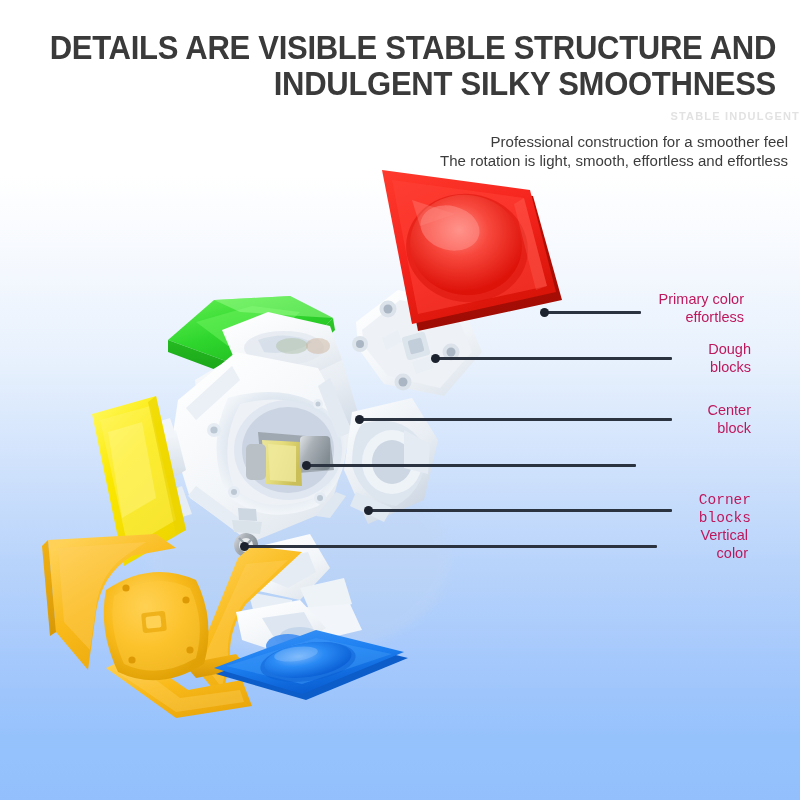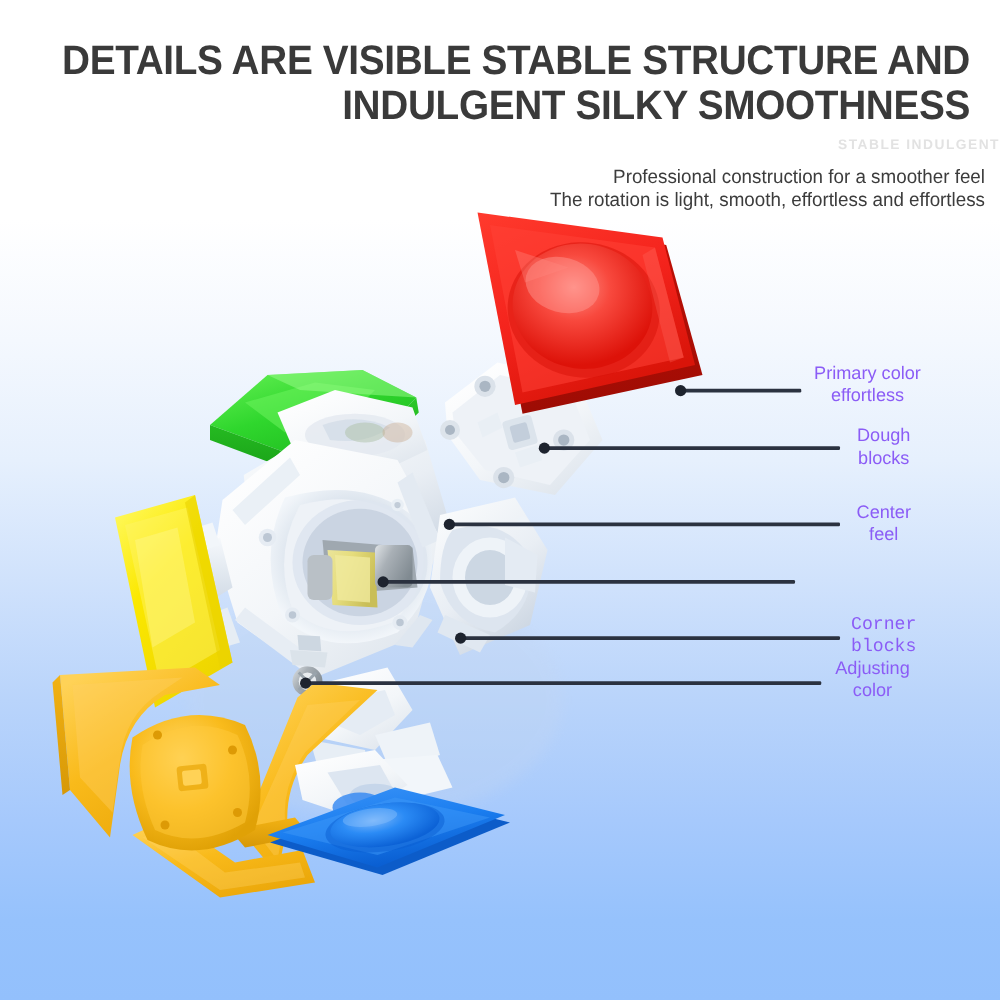--- a/index.html
+++ b/index.html
@@ -38,22 +38,22 @@
   
   .callouts { position:absolute; top:0; left:0; width:800px; height:800px; }
   .leader {
     position:absolute; height:2.6px; background:#2b3240; border-radius:1px;
   }
   .leader .dot {
     position:absolute; left:-3px; top:50%; width:9px; height:9px;
     margin-top:-4.5px; border-radius:50%; background:#1d232e;
   }
   .callout-label {
-    position:absolute; font-size:14.5px; color:#8b5cf6;
-    line-height:1.22; text-align:center; white-space:nowrap;
+    position:absolute; font-size:14.5px; color:#be185d;
+    line-height:1.22; text-align:right; white-space:nowrap;
   }
 </style>
 </head>
 <body>
 
 <div class="header">
   <div class="title">
     <span>DETAILS ARE VISIBLE STABLE STRUCTURE AND</span>
     <span class="l2">INDULGENT SILKY SMOOTHNESS</span>
   </div>
@@ -339,35 +339,35 @@
   <div class="callout-label" style="left:663px; top:341px; width:88px;">
     <span>Dough</span><br>
     <span>blocks</span>
   </div>
 
   <div class="leader" style="left:358px; top:418px; width:314px;">
     <span class="dot"></span>
   </div>
   <div class="callout-label" style="left:663px; top:402px; width:88px;">
     <span>Center</span><br>
-    <span>feel</span>
+    <span>block</span>
   </div>
 
   <div class="leader" style="left:305px; top:464px; width:331px;">
     <span class="dot"></span>
   </div>
 
   <div class="leader" style="left:367px; top:509px; width:305px;">
     <span class="dot"></span>
   </div>
   <div class="callout-label" style="left:663px; top:492px; width:88px;font-family:Liberation Mono, monospace;">
     <span>Corner</span><br>
     <span>blocks</span>
   </div>
 
   <div class="leader" style="left:243px; top:545px; width:414px;">
     <span class="dot"></span>
   </div>
   <div class="callout-label" style="left:648px; top:527px; width:100px;">
-    <span>Adjusting</span><br>
+    <span>Vertical</span><br>
     <span>color</span>
   </div>
 </div>
 
 </body></html>

